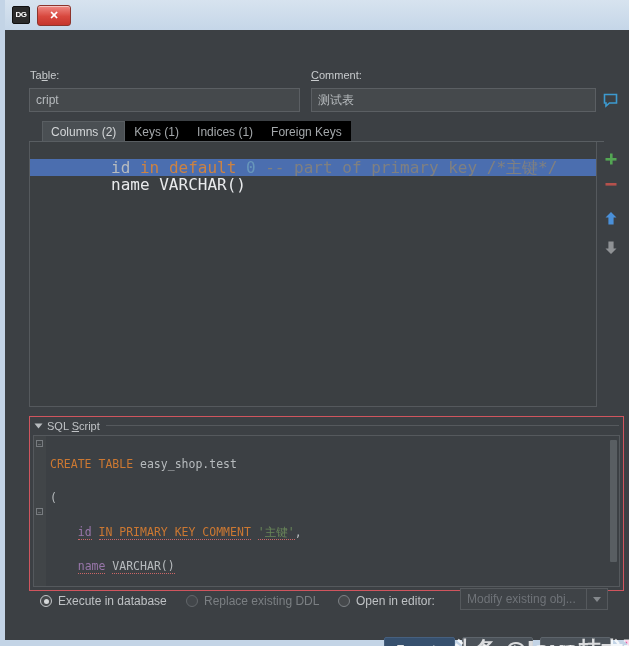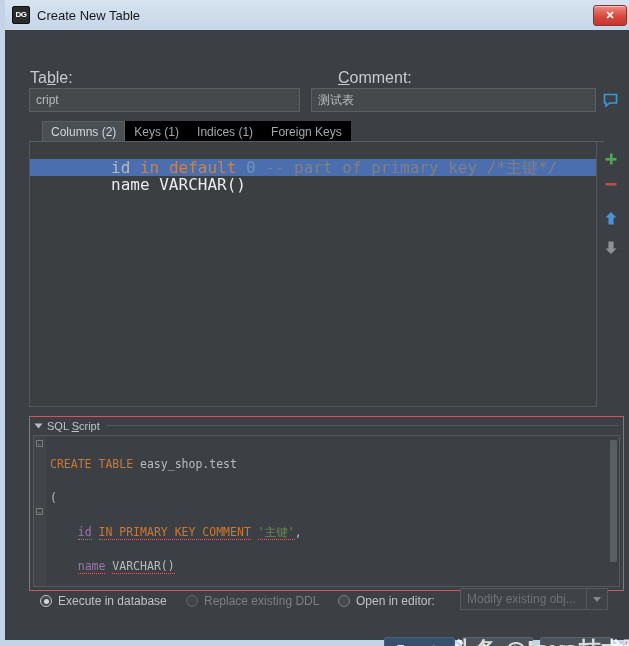--- a/index.html
+++ b/index.html
@@ -40,32 +40,32 @@
     box-shadow:inset 0 1px 0 rgba(255,255,255,.5);
     color:#fff;font-size:11px;font-weight:bold;
     line-height:18px;text-align:center;cursor:pointer;
   }
   
   #content{
     position:absolute;left:5px;top:30px;width:619px;height:610px;
     background:#3c4044;
     box-sizing:border-box;
   }
-  .fld-label{color:#c8cbcd;font-size:16px;}
+  .fld-label{color:#c8cbcd;font-size:11px;}
   .mn{text-decoration:underline;}
   .input{
     background:#45494c;border:1px solid #5b5f63;
     color:#b7bbbe;font-size:12px;
     box-sizing:border-box;padding:2px 6px;
     display:flex;align-items:center;
     outline:none;
   }
   
   #lbl-table{position:absolute;left:20px;top:39px;}
-  #lbl-comment{position:absolute;left:301px;top:39px;margin-left:27px;}
+  #lbl-comment{position:absolute;left:301px;top:39px;}
   #inp-table{position:absolute;left:19px;top:58px;width:271px;height:24px;}
   #inp-comment{position:absolute;left:301px;top:58px;width:285px;height:24px;}
   #comment-icon{
     position:absolute;left:588px;top:58px;width:24px;height:24px;
     display:flex;align-items:center;justify-content:center;
     cursor:pointer;
   }
   
   #tabs{position:absolute;left:32px;top:90px;height:22px;display:flex;align-items:flex-end;}
   .tab{
@@ -181,21 +181,20 @@
     pointer-events:none;
   }
 </style>
 </head>
 <body>
 
 <div id="window">
 
   <div id="titlebar">
     <div id="dg-icon">DG</div>
-    <div id="win-title">Create New Table</div>
     <div id="close-btn">✕</div>
   </div>
 
   <div id="content">
 
     <div id="lbl-table" class="fld-label">Ta<span class="mn">b</span>le:</div>
     <div id="inp-table" class="input">cript</div>
 
     <div id="lbl-comment" class="fld-label"><span class="mn">C</span>omment:</div>
     <div id="inp-comment" class="input">测试表</div>

